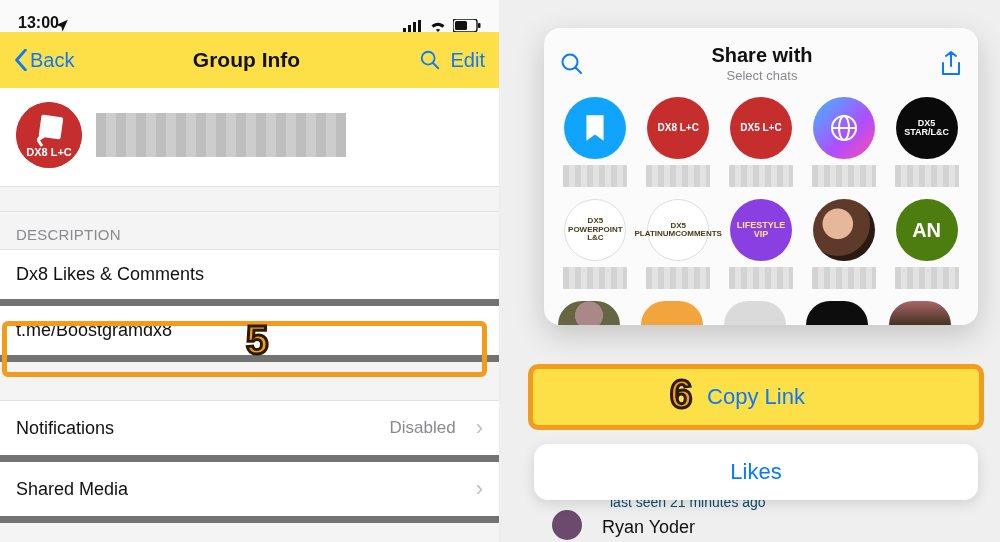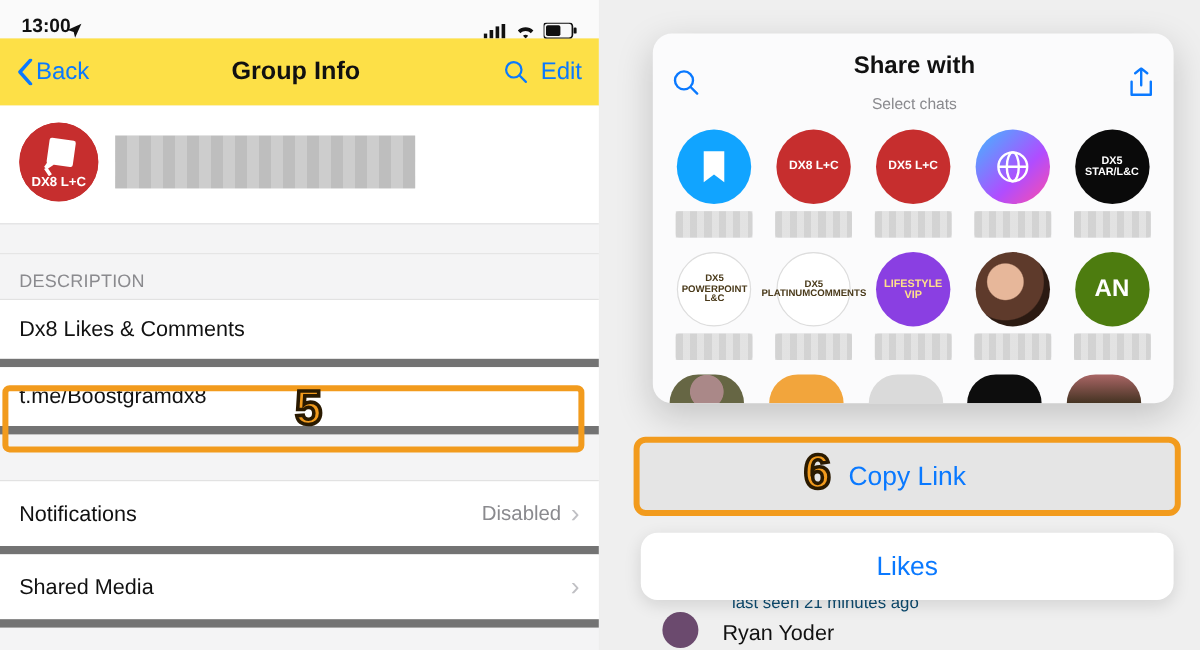--- a/index.html
+++ b/index.html
@@ -19,35 +19,35 @@
   .group-head { display: flex; align-items: center; gap: 14px; padding: 14px 16px 18px 16px; background: #fff; }
   .avatar-lg { width: 66px; height: 66px; border-radius: 50%; background: #c62e2e; display: flex; align-items: center; justify-content: center; position: relative; overflow: hidden; }
   .avatar-lg .inner { color: #fff; font-size: 11px; font-weight: 800; line-height: 1; }
   .mosaic-strip { width: 250px; height: 44px; background: #dcdcdc; position: relative; }
   .mosaic-strip::before { content:""; position:absolute; inset:0; background: repeating-linear-gradient(90deg,#c7c7c7 0 10px,#e2e2e2 10px 20px),repeating-linear-gradient(0deg,#d0d0d0 0 10px,#eaeaea 10px 22px); mix-blend-mode: multiply; opacity:.6;}
   .section-gap { height: 26px; background: #f4f4f5; border-top: 1px solid #e2e2e2; border-bottom: 1px solid #e2e2e2; }
   .desc-label { font-size: 15px; color: #8a8a8e; padding: 14px 16px 6px 16px; background: #f4f4f5; letter-spacing: .2px; }
   .cell { background: #fff; border-top: 1px solid #e2e2e2; border-bottom: 7px solid #737373; padding: 14px 16px; font-size: 18px; color: #111; display: flex; align-items: center; justify-content: space-between; position: relative; }
   .cell + .cell { border-top: none; }
   .cell .chevron { color: #c0c0c4; font-size: 22px; }
-  .cell .right-text { color: #8a8a8e; font-size: 17px; display: flex; align-items: center; gap: 8px; }
+  .cell .right-text { color: #8a8a8e; font-size: 17px; display: flex; align-items: center; gap: 20px; }
   .highlight-5 { position: absolute; left: 2px; right: 12px; top: 321px; height: 56px; border: 5px solid #f29b1d; border-radius: 6px; pointer-events: none; }
   .badge-num { position: absolute; font-size: 40px; font-weight: 900; color: #f29b1d; -webkit-text-stroke: 3px #2a1a00; font-family: Arial Black, Arial, sans-serif; }
   .badge-5 { left: 246px; top: 318px; }
 
   
   .right-bg { position: absolute; inset: 0; background: #efefef; }
   .blur-line { position: absolute; left: 54px; bottom: 68px; font-size: 14px; color: #0c4a6e; margin-top: 35px; }
   .person-row { position: absolute; bottom: 10px; left: 52px; font-size: 18px; color: #111; display: flex; align-items: center; gap: 18px; }
   .person-dot { position: absolute; bottom: 8px; left: 14px; width: 30px; height: 30px; border-radius: 50%; background: #6b4a6e; }
   .sheet { position: absolute; left: 44px; right: 22px; top: 28px; background: #fbfbfc; border-radius: 16px; box-shadow: 0 10px 30px rgba(0,0,0,.18); padding: 12px 10px 0 10px; overflow: hidden; }
   .sheet-head { display: flex; align-items: center; justify-content: space-between; padding: 4px 6px 4px 6px; }
   .sheet-title-wrap { text-align: center; flex: 1; }
   .sheet-title { font-size: 20px; font-weight: 700; color: #111; }
-  .sheet-sub { font-size: 13px; color: #8a8a8e; margin-top: 12px; }
+  .sheet-sub { font-size: 13px; color: #8a8a8e; margin-top: 1px; }
   .icon-btn { color: #0a79ff; }
   .share-grid { display: grid; grid-template-columns: repeat(5,1fr); gap: 12px 8px; padding: 10px 4px 6px 4px; }
   .chat-cell { display: flex; flex-direction: column; align-items: center; gap: 6px; }
   .av { width: 62px; height: 62px; border-radius: 50%; display: flex; align-items: center; justify-content: center; color: #fff; font-size: 10px; font-weight: 800; text-align: center; line-height: 1.05; }
   .av-save { background: #11a4ff; }
   .av-red { background: #c62e2e; }
   .av-grad { background: linear-gradient(135deg,#3fb9ff 0%, #b04dff 60%, #ff4da6 100%); }
   .av-black { background: #0a0a0a; font-size: 9px; }
   .av-white { background: #fff; color: #4a3a1a; border: 1px solid #ddd; font-size: 8px; }
   .av-purple { background: #8a3fe2; font-size: 9px; color: #ffe08a; }
@@ -56,21 +56,21 @@
   .mosaic-sm { width: 64px; height: 22px; background: #dcdcdc; position: relative; border-radius: 3px; }
   .mosaic-sm::before { content:""; position:absolute; inset:0; background: repeating-linear-gradient(90deg,#cfcfcf 0 6px,#e5e5e5 6px 12px); opacity:.7; }
   .third-row { display: grid; grid-template-columns: repeat(5,1fr); gap: 8px; padding: 6px 4px 0 4px; }
   .av-peek { width: 62px; height: 24px; border-radius: 31px 31px 0 0; }
   .pk1 { background: radial-gradient(circle at 50% 60%, #a88 0 40%, #664 42% 100%); }
   .pk2 { background: #f2a53c; }
   .pk3 { background: #dadada; }
   .pk4 { background: #0d0d0d; }
   .pk5 { background: linear-gradient(180deg,#a66,#432); }
 
-  .copy-link-bar { position: absolute; left: 28px; right: 16px; top: 364px; height: 66px; background: #e5e5e5; border: 5px solid #f29b1d; border-radius: 10px; display: flex; align-items: center; justify-content: center; font-size: 22px; color: #0a79ff; z-index: 5; }
+  .copy-link-bar { position: absolute; left: 28px; right: 16px; top: 364px; height: 66px; background: #fde047; border: 5px solid #f29b1d; border-radius: 10px; display: flex; align-items: center; justify-content: center; font-size: 22px; color: #0a79ff; z-index: 5; }
   .badge-6 { left: 170px; top: 372px; z-index: 6; }
 
   .cancel-bar { position: absolute; left: 34px; right: 22px; top: 444px; height: 56px; background: #fff; border-radius: 14px; display: flex; align-items: center; justify-content: center; font-size: 22px; color: #0a79ff; box-shadow: 0 4px 14px rgba(0,0,0,.12); }
   .right .badge-num { position: absolute; }
 
   svg { display: block; }
 </style>
 </head>
 <body>
 

